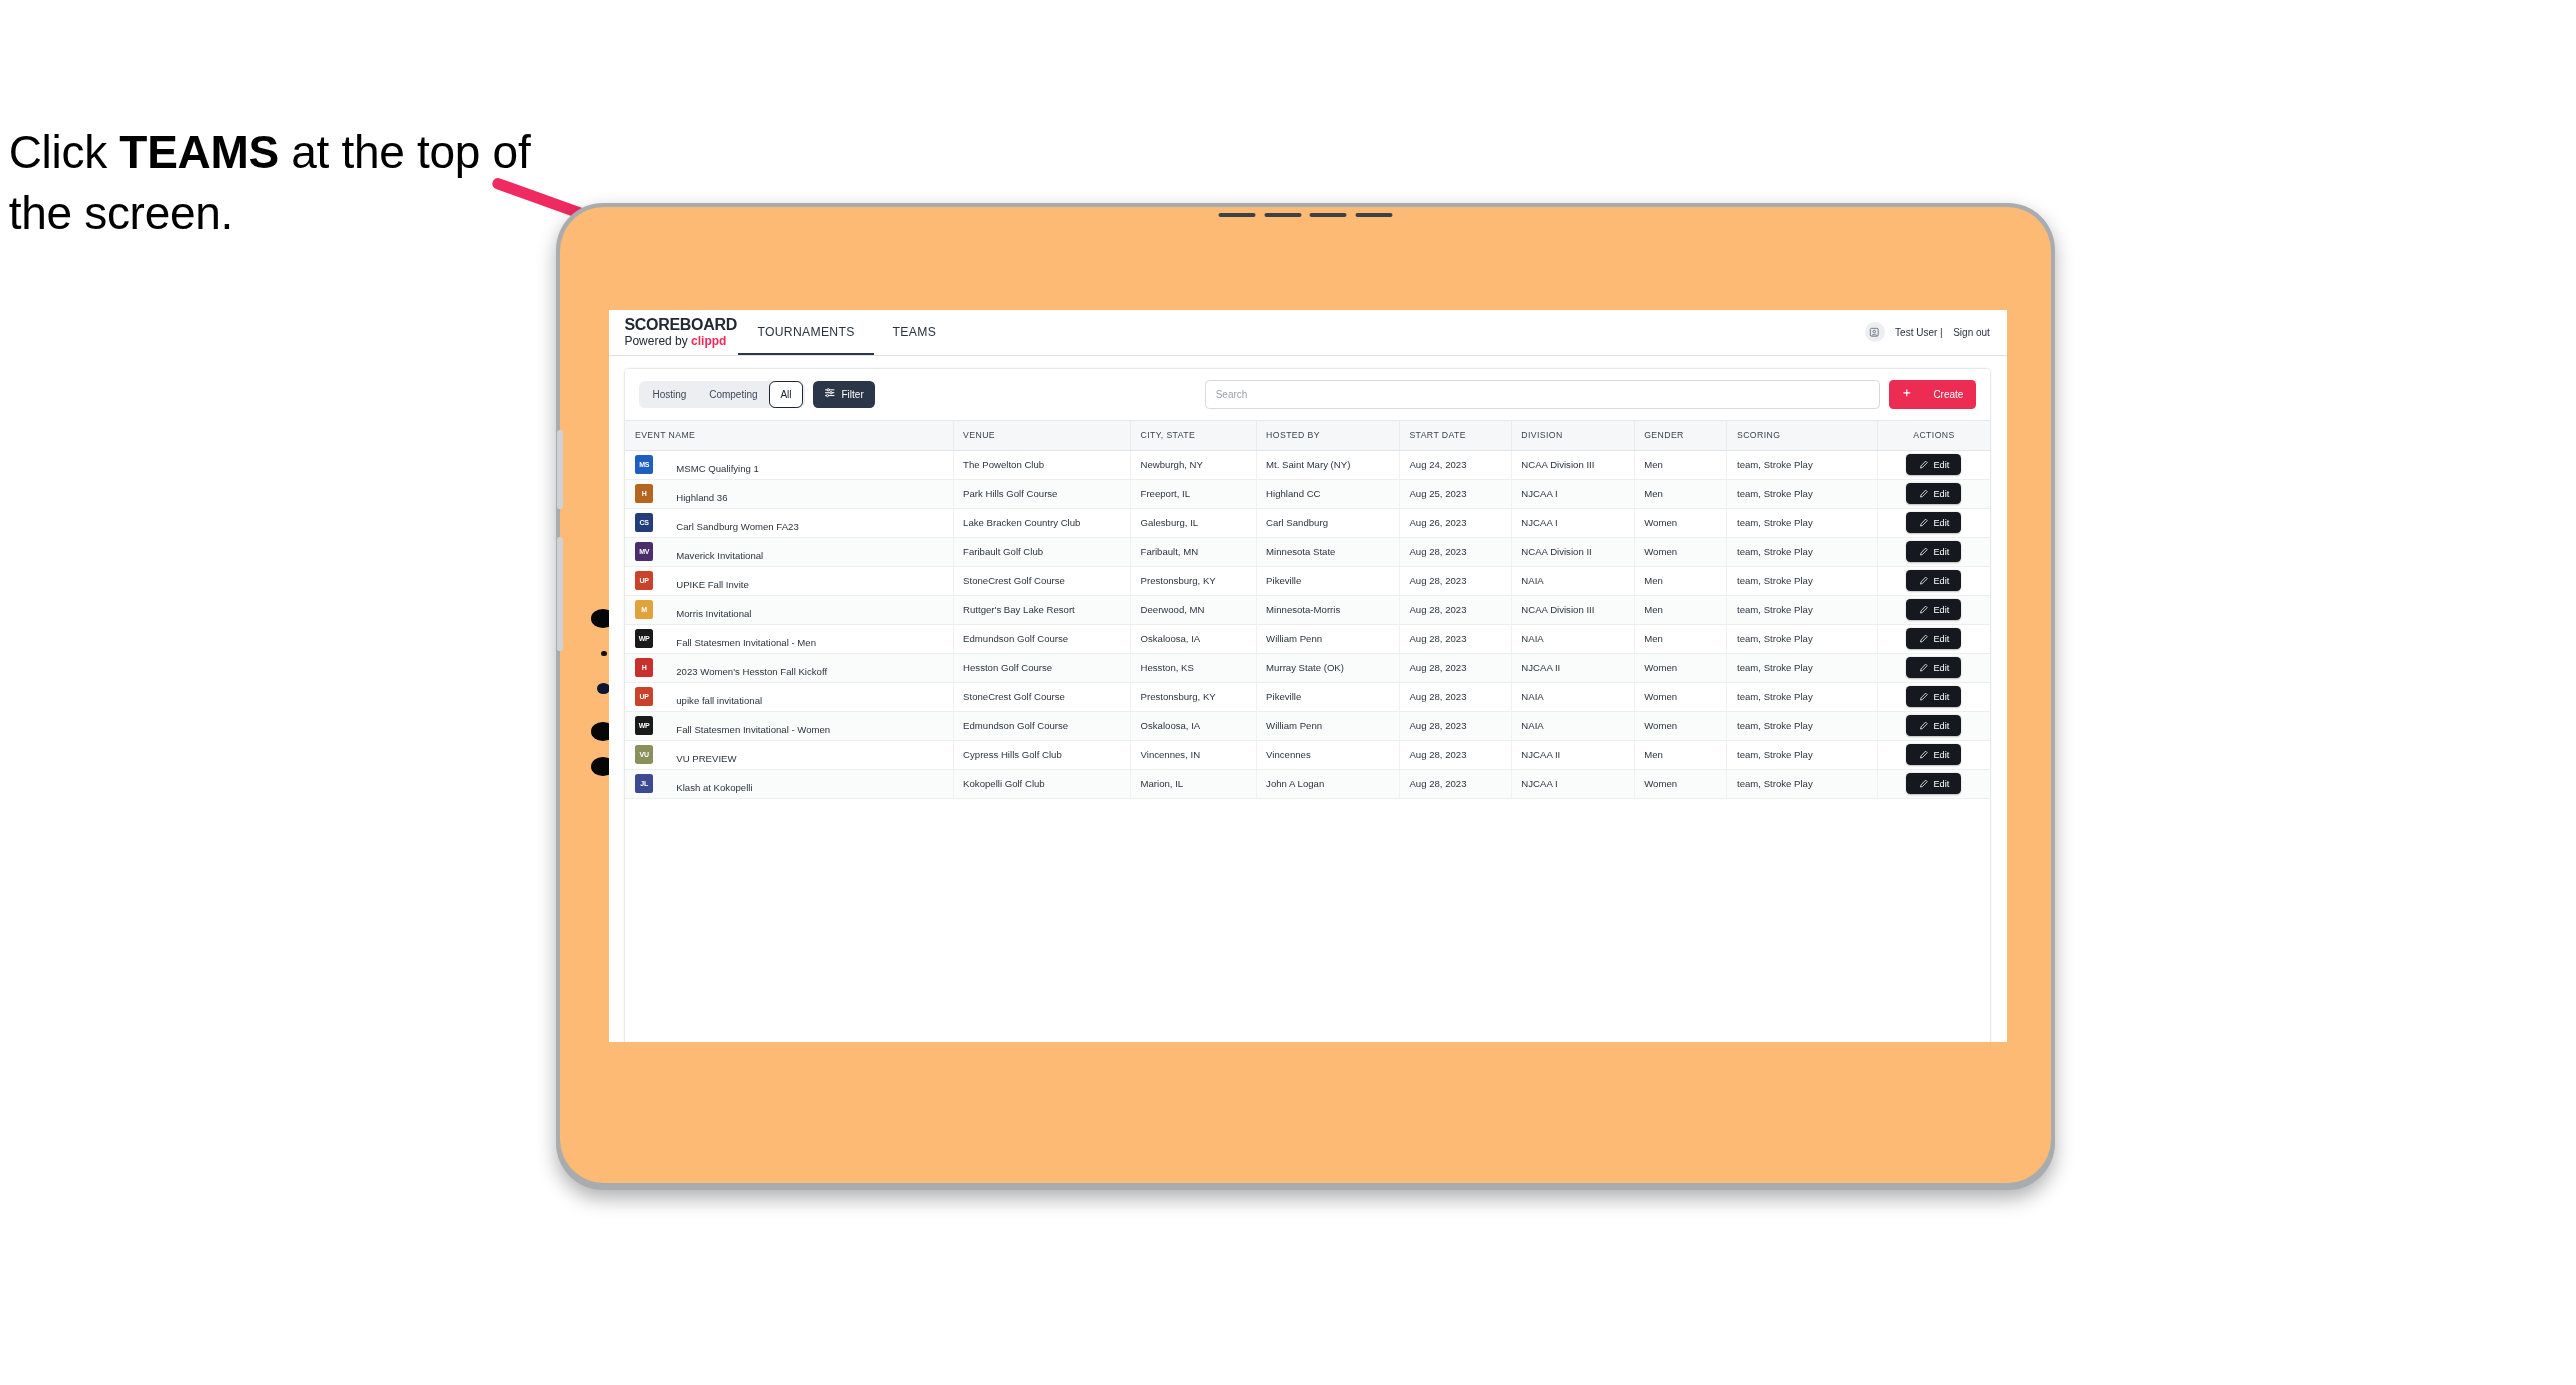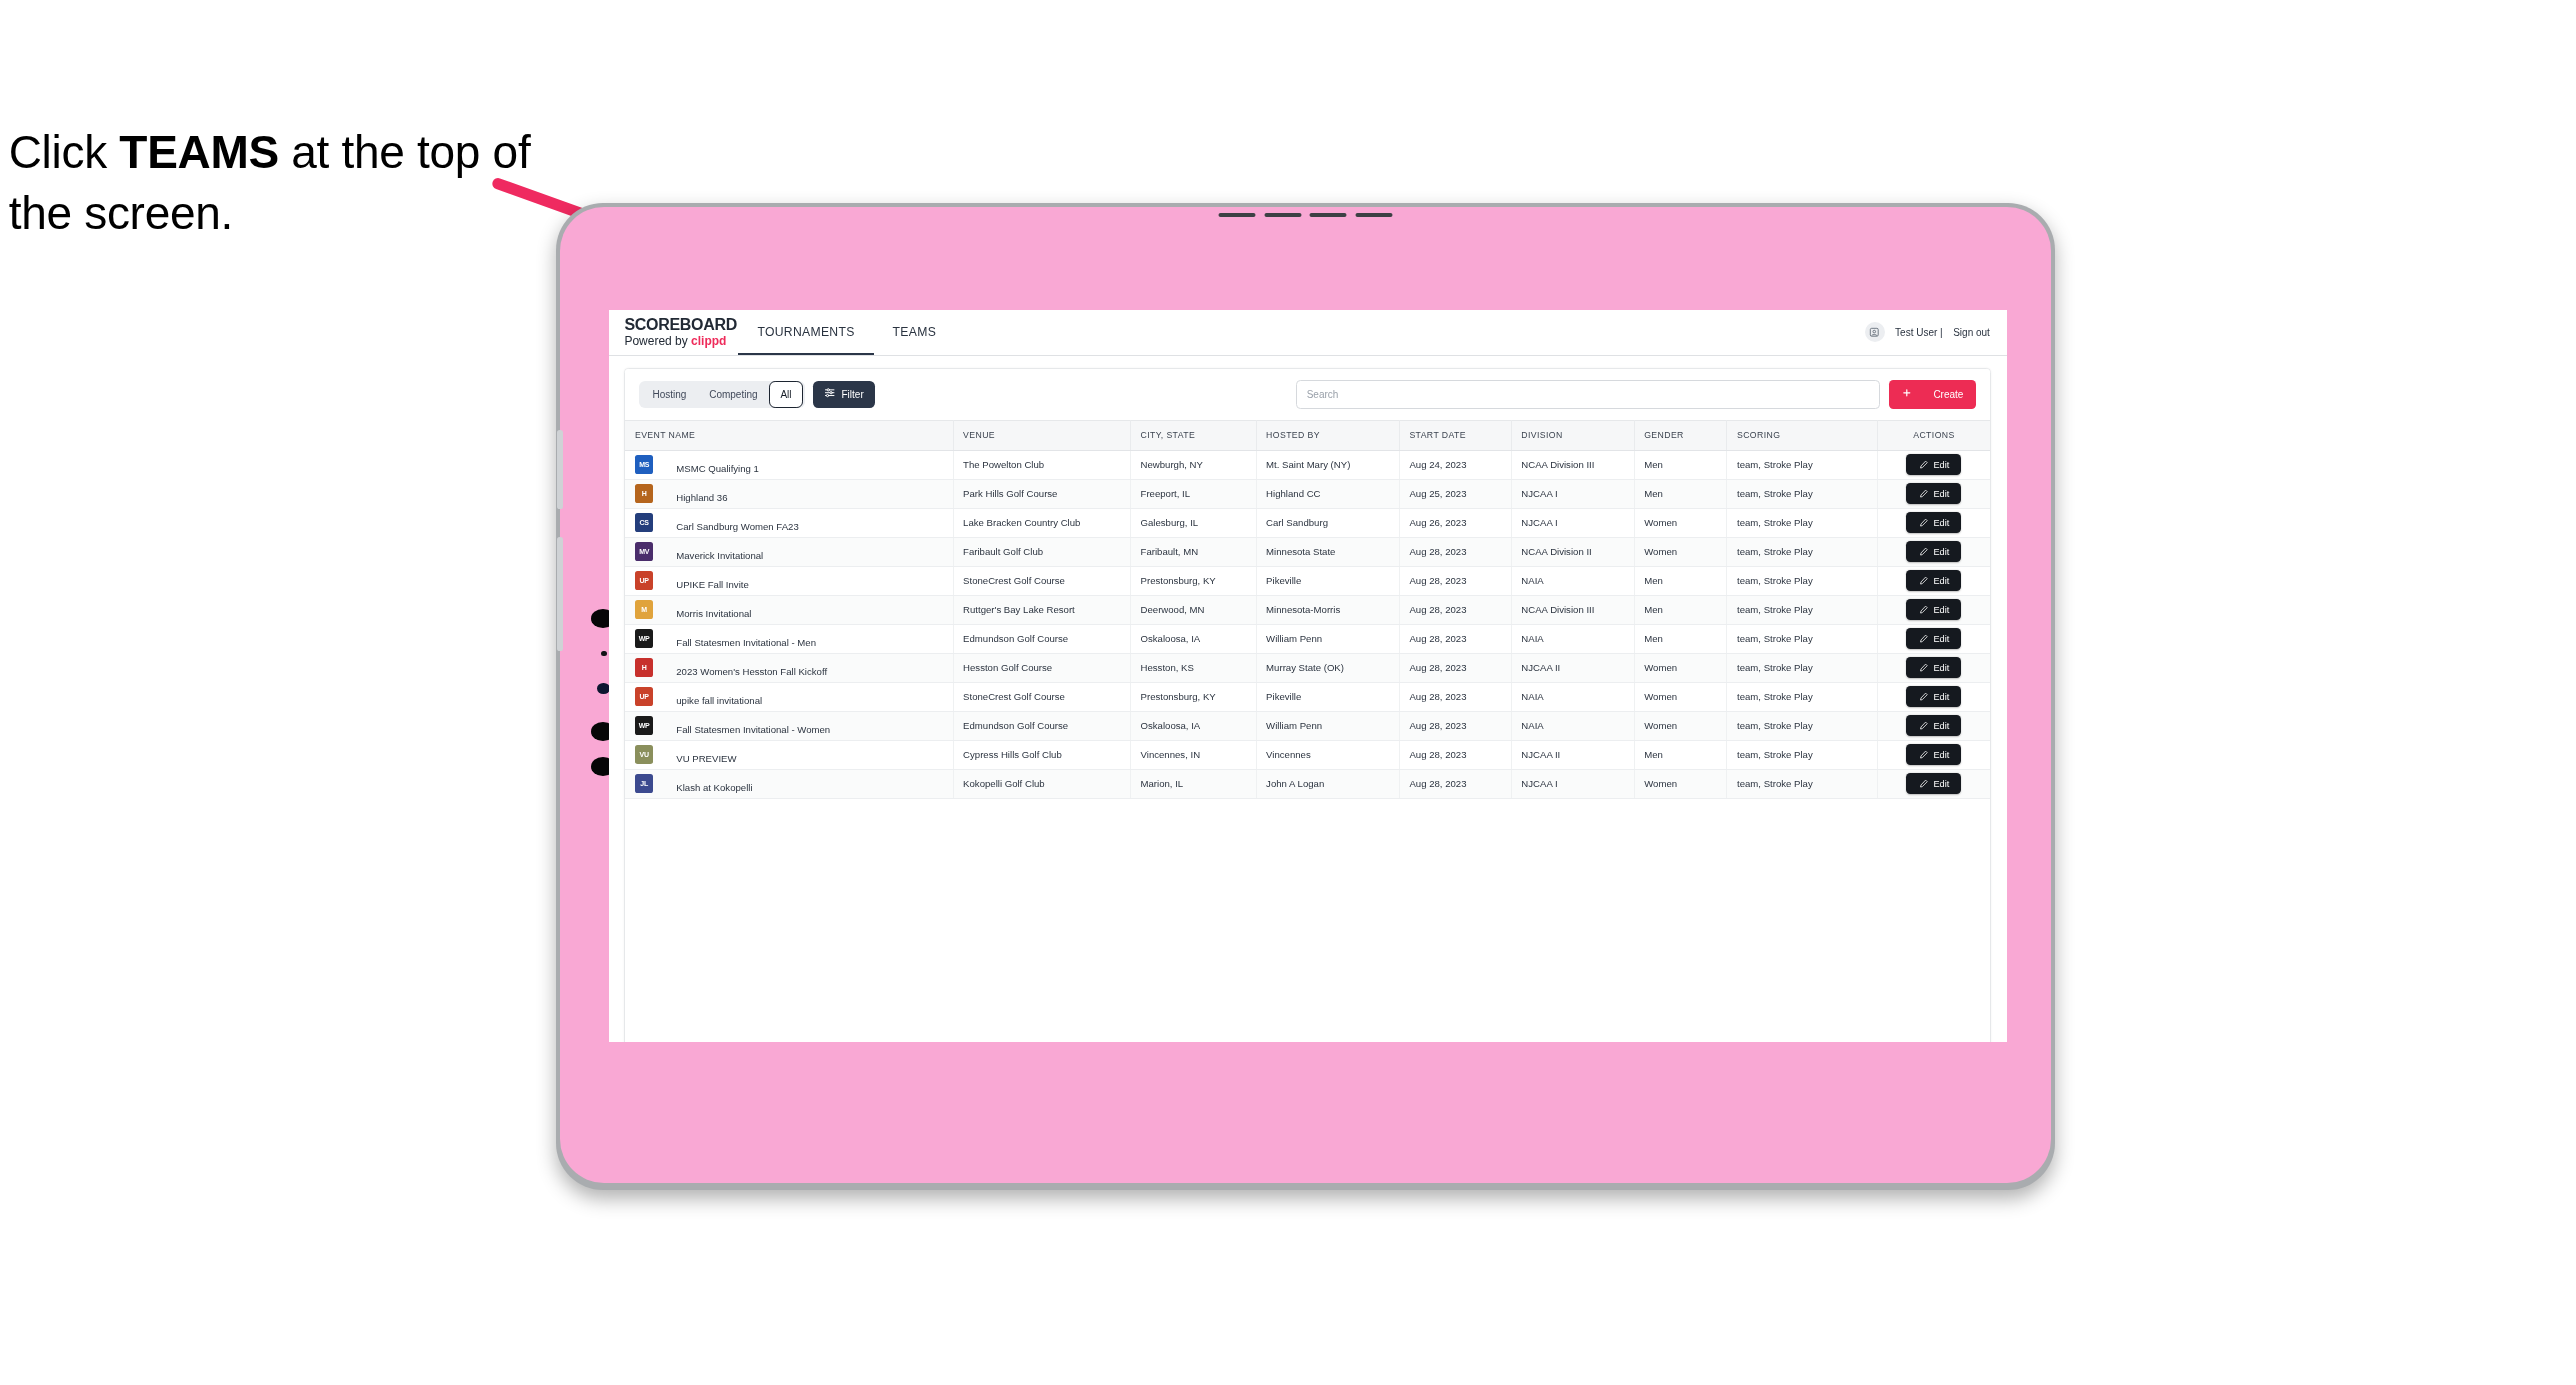--- a/index.html
+++ b/index.html
@@ -40,21 +40,21 @@
   }
   #tablet-outer {
     position: absolute; inset: 0;
     background: #a9acaf;
     border-radius: 47px;
     box-shadow: 0 8.7px 19px rgba(0,0,0,.30);
   }
   #tablet-body {
     position: absolute;
     left: 4.4px; top: 3.5px; right: 4.4px; bottom: 7px;
-    background: #f9a8d4;
+    background: #fdba74;
     border-radius: 44px;
   }
   
   #top-speaker {
     position: absolute;
     left: 50%; top: 6.1px;
     transform: translateX(-50%);
     width: 201px; height: 5.2px;
     display: flex; gap: 8.7px; justify-content: center; align-items: center;
   }
@@ -182,21 +182,21 @@
   #filter-btn {
     margin-left: 7.9px;
     height: 27px; padding: 0 11.4px;
     background: #2b3648; color: #ffffff;
     border-radius: 5.2px;
     display: flex; align-items: center; gap: 6.1px;
     font-size: 10px; cursor: pointer;
   }
   #search-wrap {
     margin-left: auto; margin-right: 8.7px;
-    width: 584px;
+    width: 675px;
   }
   #search-input {
     width: 100%; height: 29px;
     border: 0.9px solid #d6d9dd; border-radius: 4.4px;
     padding: 0 9.6px;
     font-size: 10px; color: #2a3340;
     font-family: "Liberation Sans", sans-serif;
     background: #ffffff;
   }
   #search-input::placeholder { color: #9aa1aa; }

